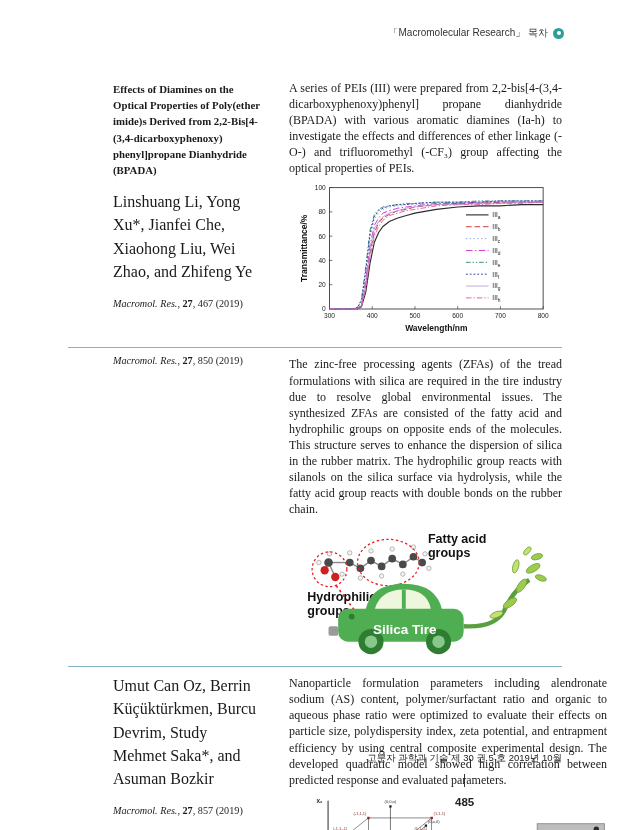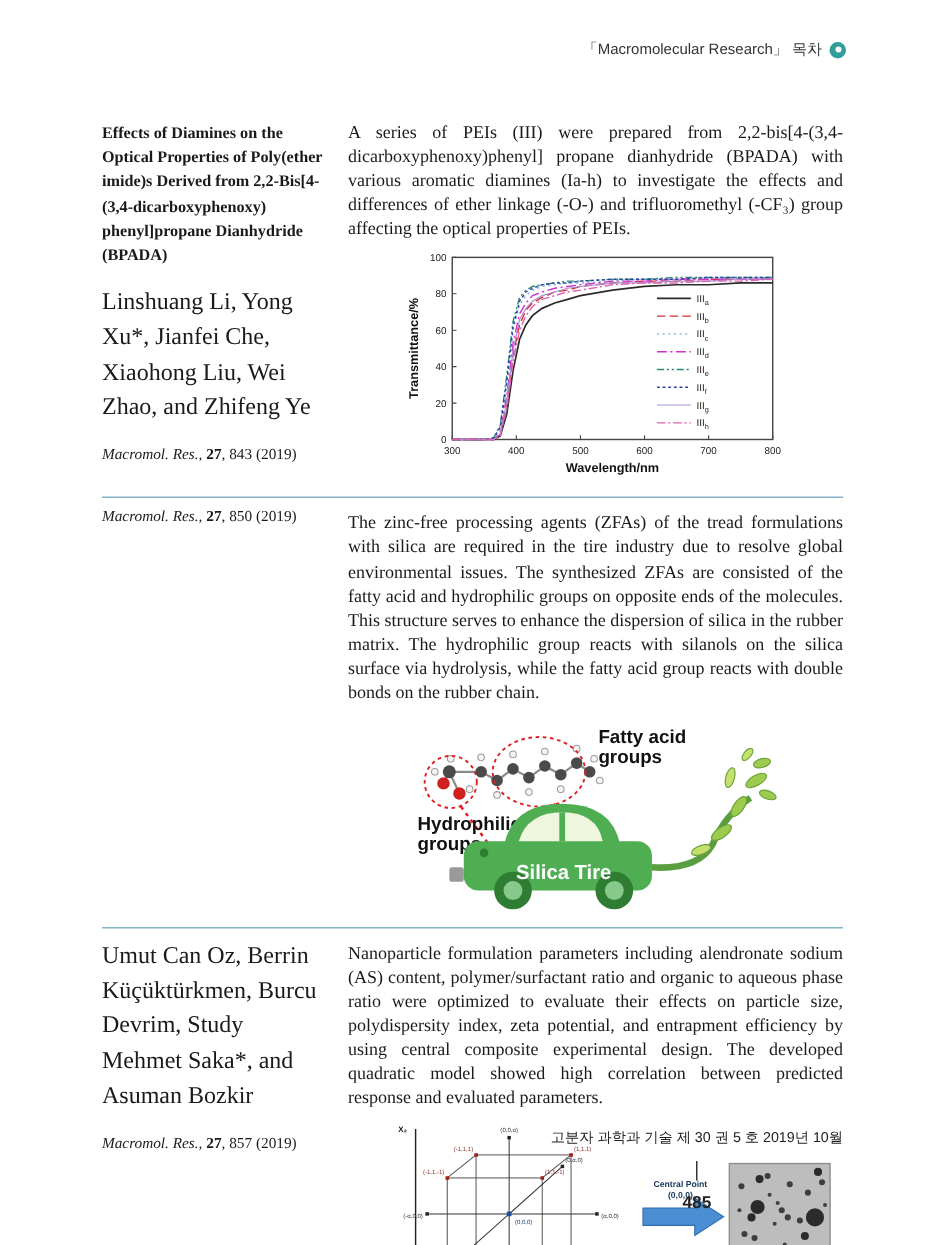--- a/index.html
+++ b/index.html
@@ -23,21 +23,21 @@
     width:4px; height:4px; border-radius:50%; background:#ffffff;
   }
   
   .content { position:absolute; left:68px; right:60px; top:72px; }
   .badge-row { border-bottom:2px solid #3fa3a3; height:19px; }
   .badge {
     display:inline-block; background:#3fa3a3; color:#fff;
     font-family:"Liberation Sans", sans-serif; font-weight:bold;
     font-size:11.5px; letter-spacing:.5px; padding:2px 15px 3px 13px;
   }
-  .article { display:grid; grid-template-columns:150px 1fr; column-gap:14px; padding:7px 0 6px; }
+  .article { display:grid; grid-template-columns:150px 1fr; column-gap:26px; padding:7px 0 6px;margin-left:45px; }
   .sep { border:none; border-top:1px solid #86b4c7; margin:0; }
   .a-title { font-size:10.8px; line-height:1.5; font-weight:bold; margin:2px 0 12px; }
   .a-authors { font-size:16px; line-height:1.45; margin:0 0 15px; }
   .a-cite { font-size:10.2px; margin:0; }
   .a-cite em { font-style:italic; }
   .abstract { font-size:12px; line-height:1.34; text-align:justify; margin:1px 0 0; }
   .fig { display:flex; justify-content:center; margin-top:5px; }
   .fig svg { display:block; }
   
   .ftr {
@@ -59,21 +59,21 @@
     <span class="hdr-icon"></span>
   </div>
 
   <div class="content">
 
 
     <section class="article">
       <div>
         <h3 class="a-title">Effects of Diamines on the Optical Properties of Poly(ether imide)s Derived from 2,2-Bis[4-(3,4-dicarboxyphenoxy) phenyl]propane Dianhydride (BPADA)</h3>
         <p class="a-authors">Linshuang Li, Yong Xu*, Jianfei Che, Xiaohong Liu, Wei Zhao, and Zhifeng Ye</p>
-        <p class="a-cite"><em>Macromol. Res.,</em> <b>27</b><span>, 843 (2019)</span></p>
+        <p class="a-cite"><em>Macromol. Res.,</em> <b>27</b><span>, 467 (2019)</span></p>
       </div>
       <div>
         <p class="abstract">A series of PEIs (III) were prepared from 2,2-bis[4-(3,4-dicarboxyphenoxy)phenyl] propane dianhydride (BPADA) with various aromatic diamines (Ia-h) to investigate the effects and differences of ether linkage (-O-) and trifluoromethyl (-CF₃) group affecting the optical properties of PEIs.</p>
         <div class="fig" id="chart1">
             <svg width="255" height="160" viewBox="0 0 270 170">
               <rect x="33" y="7" width="227" height="129" fill="none" stroke="#444" stroke-width="1"></rect>
               <line x1="33" y1="136" x2="33" y2="133" stroke="#444" stroke-width="0.8"></line>
               <text x="33" y="146" font-size="7" text-anchor="middle" fill="#222">300</text>
               <line x1="78.4" y1="136" x2="78.4" y2="133" stroke="#444" stroke-width="0.8"></line>
               <text x="78.4" y="146" font-size="7" text-anchor="middle" fill="#222">400</text>

